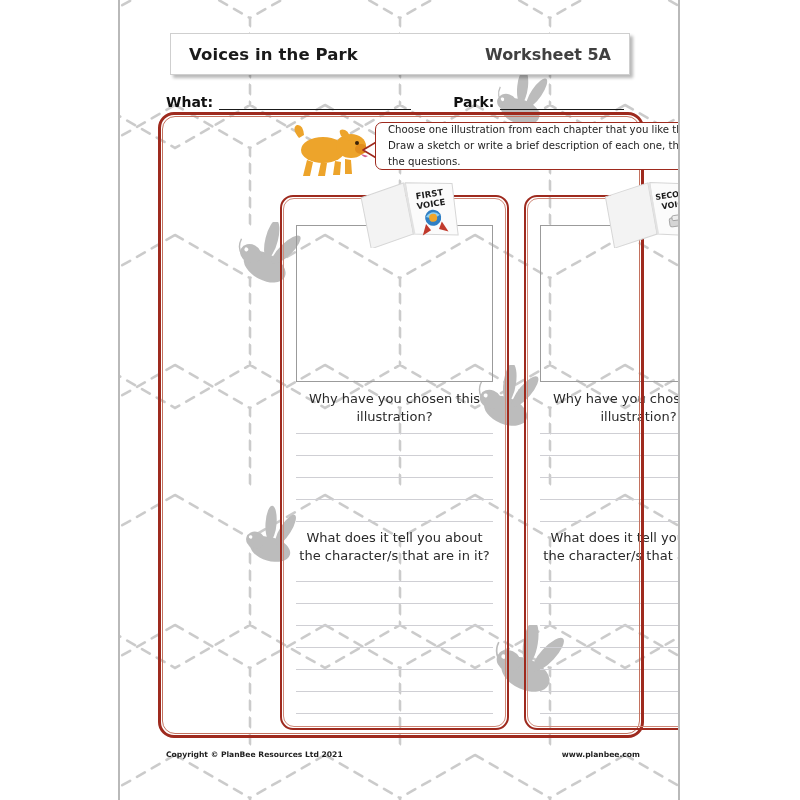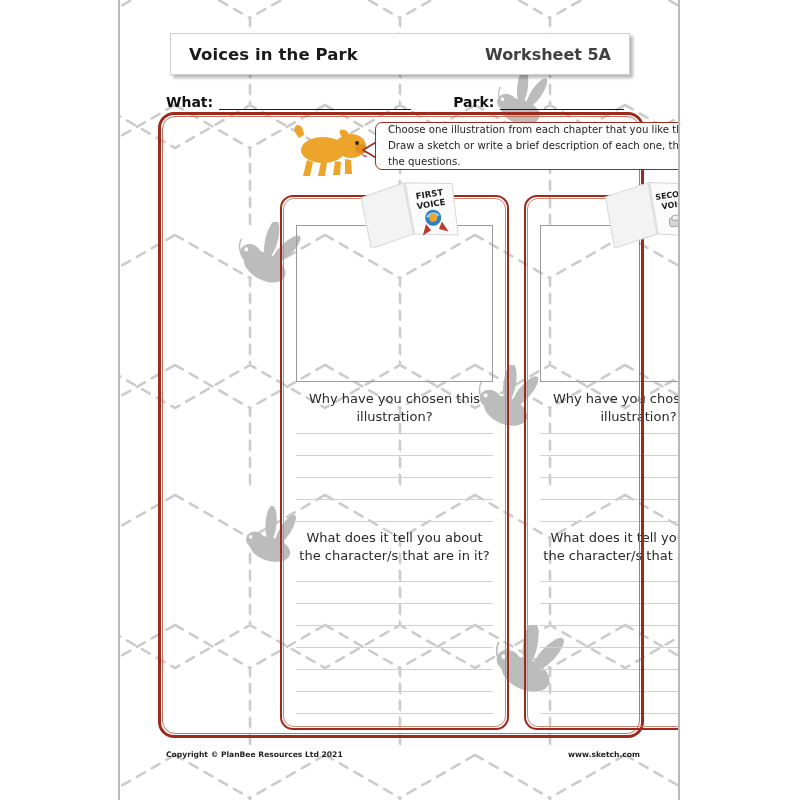--- a/index.html
+++ b/index.html
@@ -467,17 +467,17 @@
       <div class="ln"></div>
       <div class="ln"></div>
       <div class="ln"></div>
       <div class="ln"></div>
       <div class="ln"></div>
       <div class="ln"></div>
     </div>
 
     <div class="footer">
       <span>Copyright © PlanBee Resources Ltd 2021</span>
-      <span>www.sketch.com</span>
+      <span>www.planbee.com</span>
     </div>
 
   </div>
 </div>
 
 </body></html>

